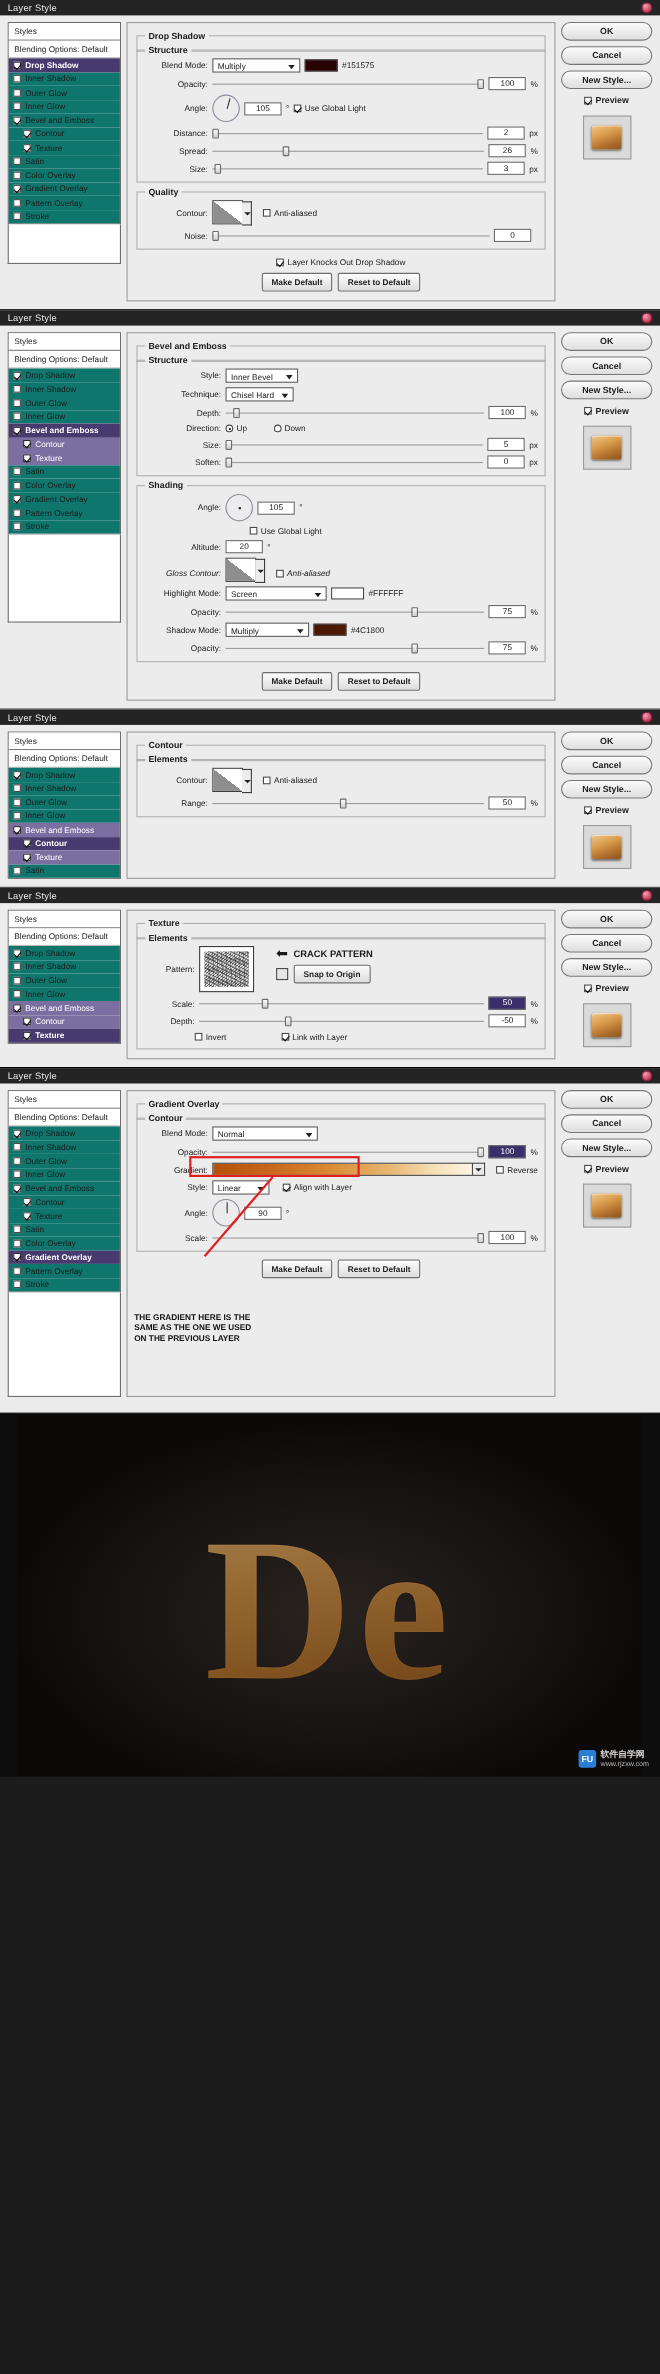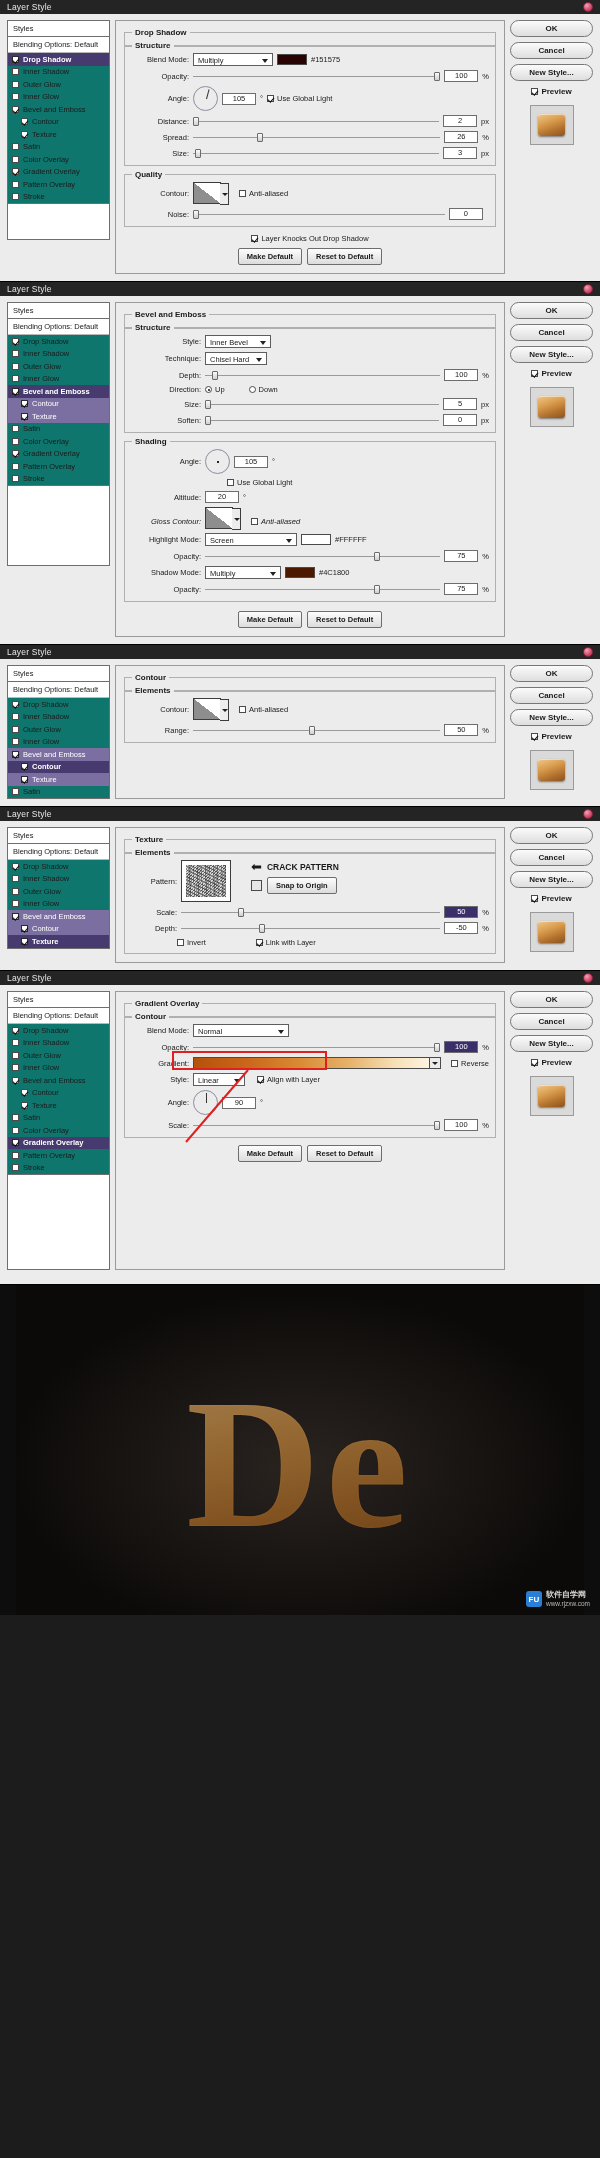--- a/index.html
+++ b/index.html
@@ -938,20 +938,23 @@
       <div class="prev-row">
         <span class="chk on"></span>
         <span>Preview</span>
       </div>
       <div class="thumb">
         <span class="chip"></span>
       </div>
     </div>
   </div>
 
+  <div class="annot" style="left:122px; bottom:63px; width:200px;">THE GRADIENT HERE IS THE
+SAME AS THE ONE WE USED
+ON THE PREVIOUS LAYER</div>
 </div>
 
 <div class="hero">
   <div class="vign"></div>
   <div class="letters">De</div>
   <div class="band-l"></div>
   <div class="band-r"></div>
   <div class="watermark">
     <span class="wm-badge">FU</span>
     <span class="wm-txt">

